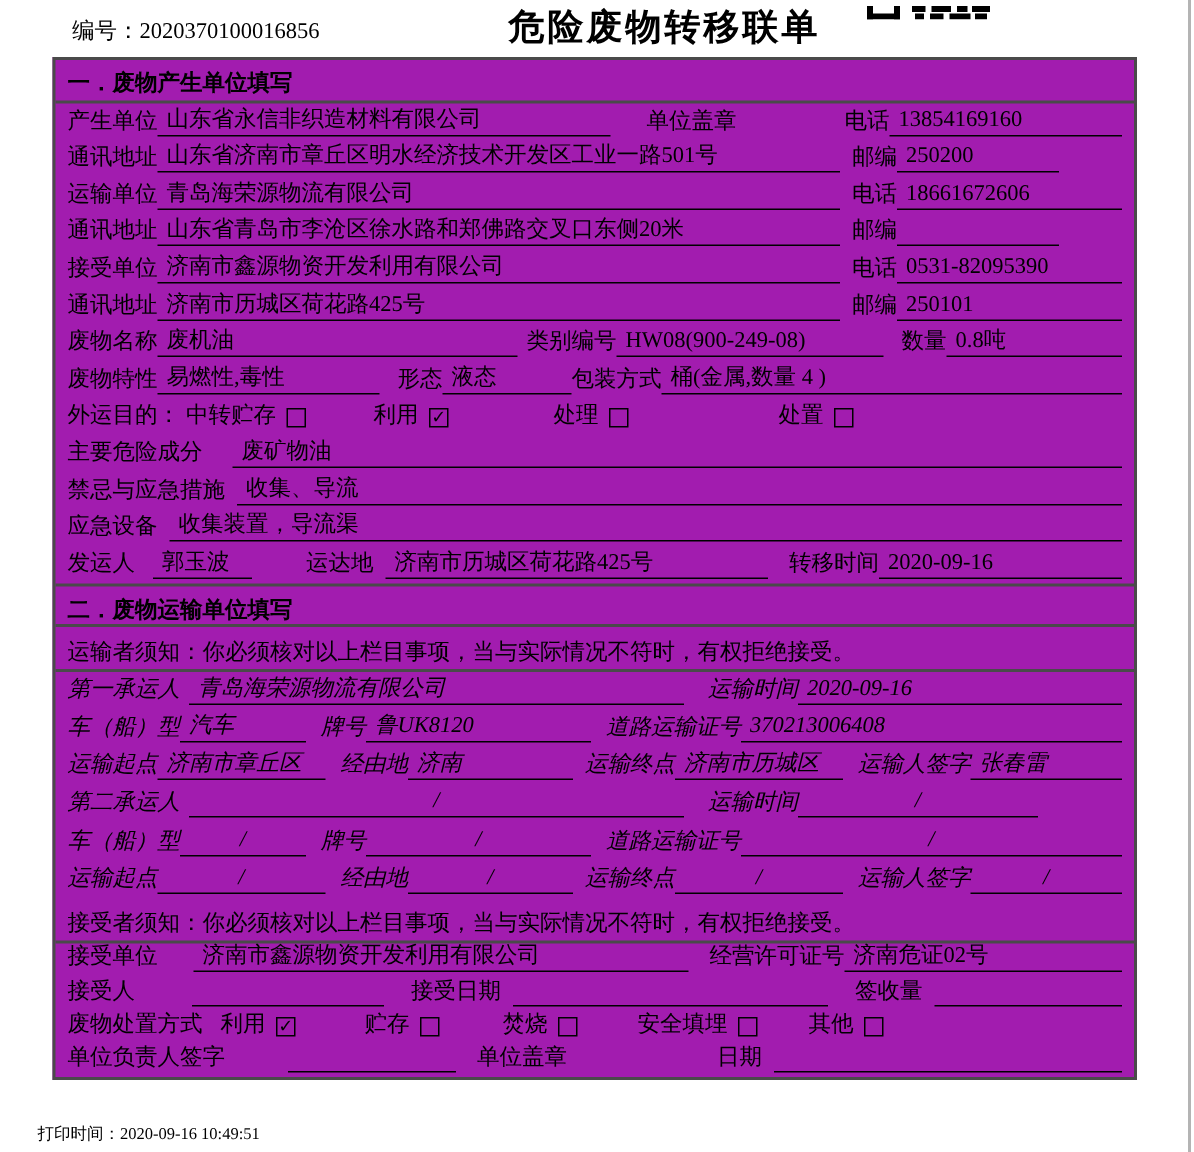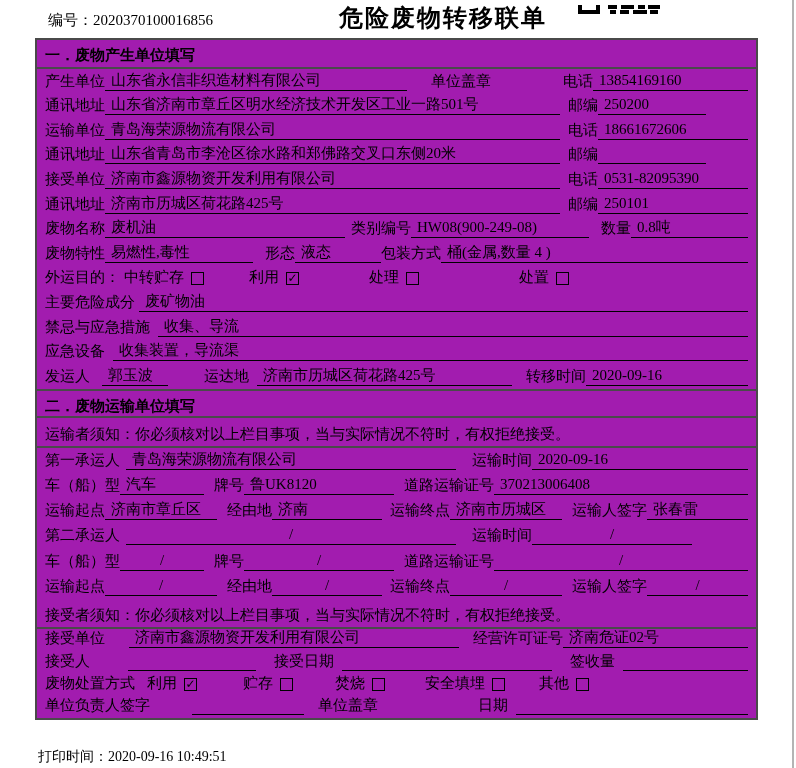--- a/index.html
+++ b/index.html
@@ -23,32 +23,32 @@
   
   .form-table { position:absolute; left:35px; top:38px; width:723px; border:2px solid #4a4a4a; background:#a21caf; }
   .sec-header { font-family:"Liberation Sans","DejaVu Sans",sans-serif; font-weight:bold;
     font-size:15px; height:29px; padding:6px 8px 0; border-bottom:2px solid #4a4a4a; }
   .sec-header.mid { border-top:2px solid #4a4a4a; }
   .note-row { font-size:15px; height:30px; padding:7px 8px 0; border-bottom:2px solid #4a4a4a; }
 
   .fr { display:flex; align-items:flex-end; padding:0 8px 3px; font-size:15px;
     line-height:19px; white-space:nowrap; overflow:hidden; }
   .s1 .fr { height:24.6px; }
-  .s2 .fr { height:25.2px; }
+  .s2 .fr { height:25.2px;font-style:italic; }
   .s3 .fr { height:22.4px; }
   .lbl { flex:0 0 auto; }
   .val { border-bottom:1px solid #000; padding:0 6px; flex:0 0 auto; min-height:19px; }
   .vgrow { flex:1 1 auto; }
   .ctr { text-align:center; }
 
   .cb { display:inline-block; flex:0 0 auto; width:13px; height:13px; border:1.5px solid #000;
     margin-left:7px; margin-bottom:2px; font-size:12px; line-height:11px; text-align:center;
     font-weight:bold; font-family:"DejaVu Sans",sans-serif; }
 
-  .doc-footer { position:absolute; left:38px; top:748px; font-size:14px; }
+  .doc-footer { position:absolute; left:25px; top:748px; font-size:11px; }
 </style>
 </head>
 <body>
 
 <div class="page">
   <div class="page-edge"></div>
 
   <div class="doc-header">
     <div class="serial"><span>编号：</span><span>2020370100016856</span></div>
     <div class="doc-title">危险废物转移联单</div>
@@ -142,21 +142,21 @@
         <span class="lbl" style="margin-left:45px">利用</span>
         <span class="cb"><span>✓</span></span>
         <span class="lbl" style="margin-left:70px">处理</span>
         <span class="cb"><span></span></span>
         <span class="lbl" style="margin-left:100px">处置</span>
         <span class="cb"><span></span></span>
       </div>
 
       <div class="fr">
         <span class="lbl">主要危险成分</span>
-        <span class="val vgrow" style="margin-left:4px">废矿物油</span>
+        <span class="val vgrow" style="margin-left:20px">废矿物油</span>
       </div>
 
       <div class="fr">
         <span class="lbl">禁忌与应急措施</span>
         <span class="val vgrow" style="margin-left:8px">收集、导流</span>
       </div>
 
       <div class="fr">
         <span class="lbl">应急设备</span>
         <span class="val vgrow" style="margin-left:8px">收集装置，导流渠</span>

